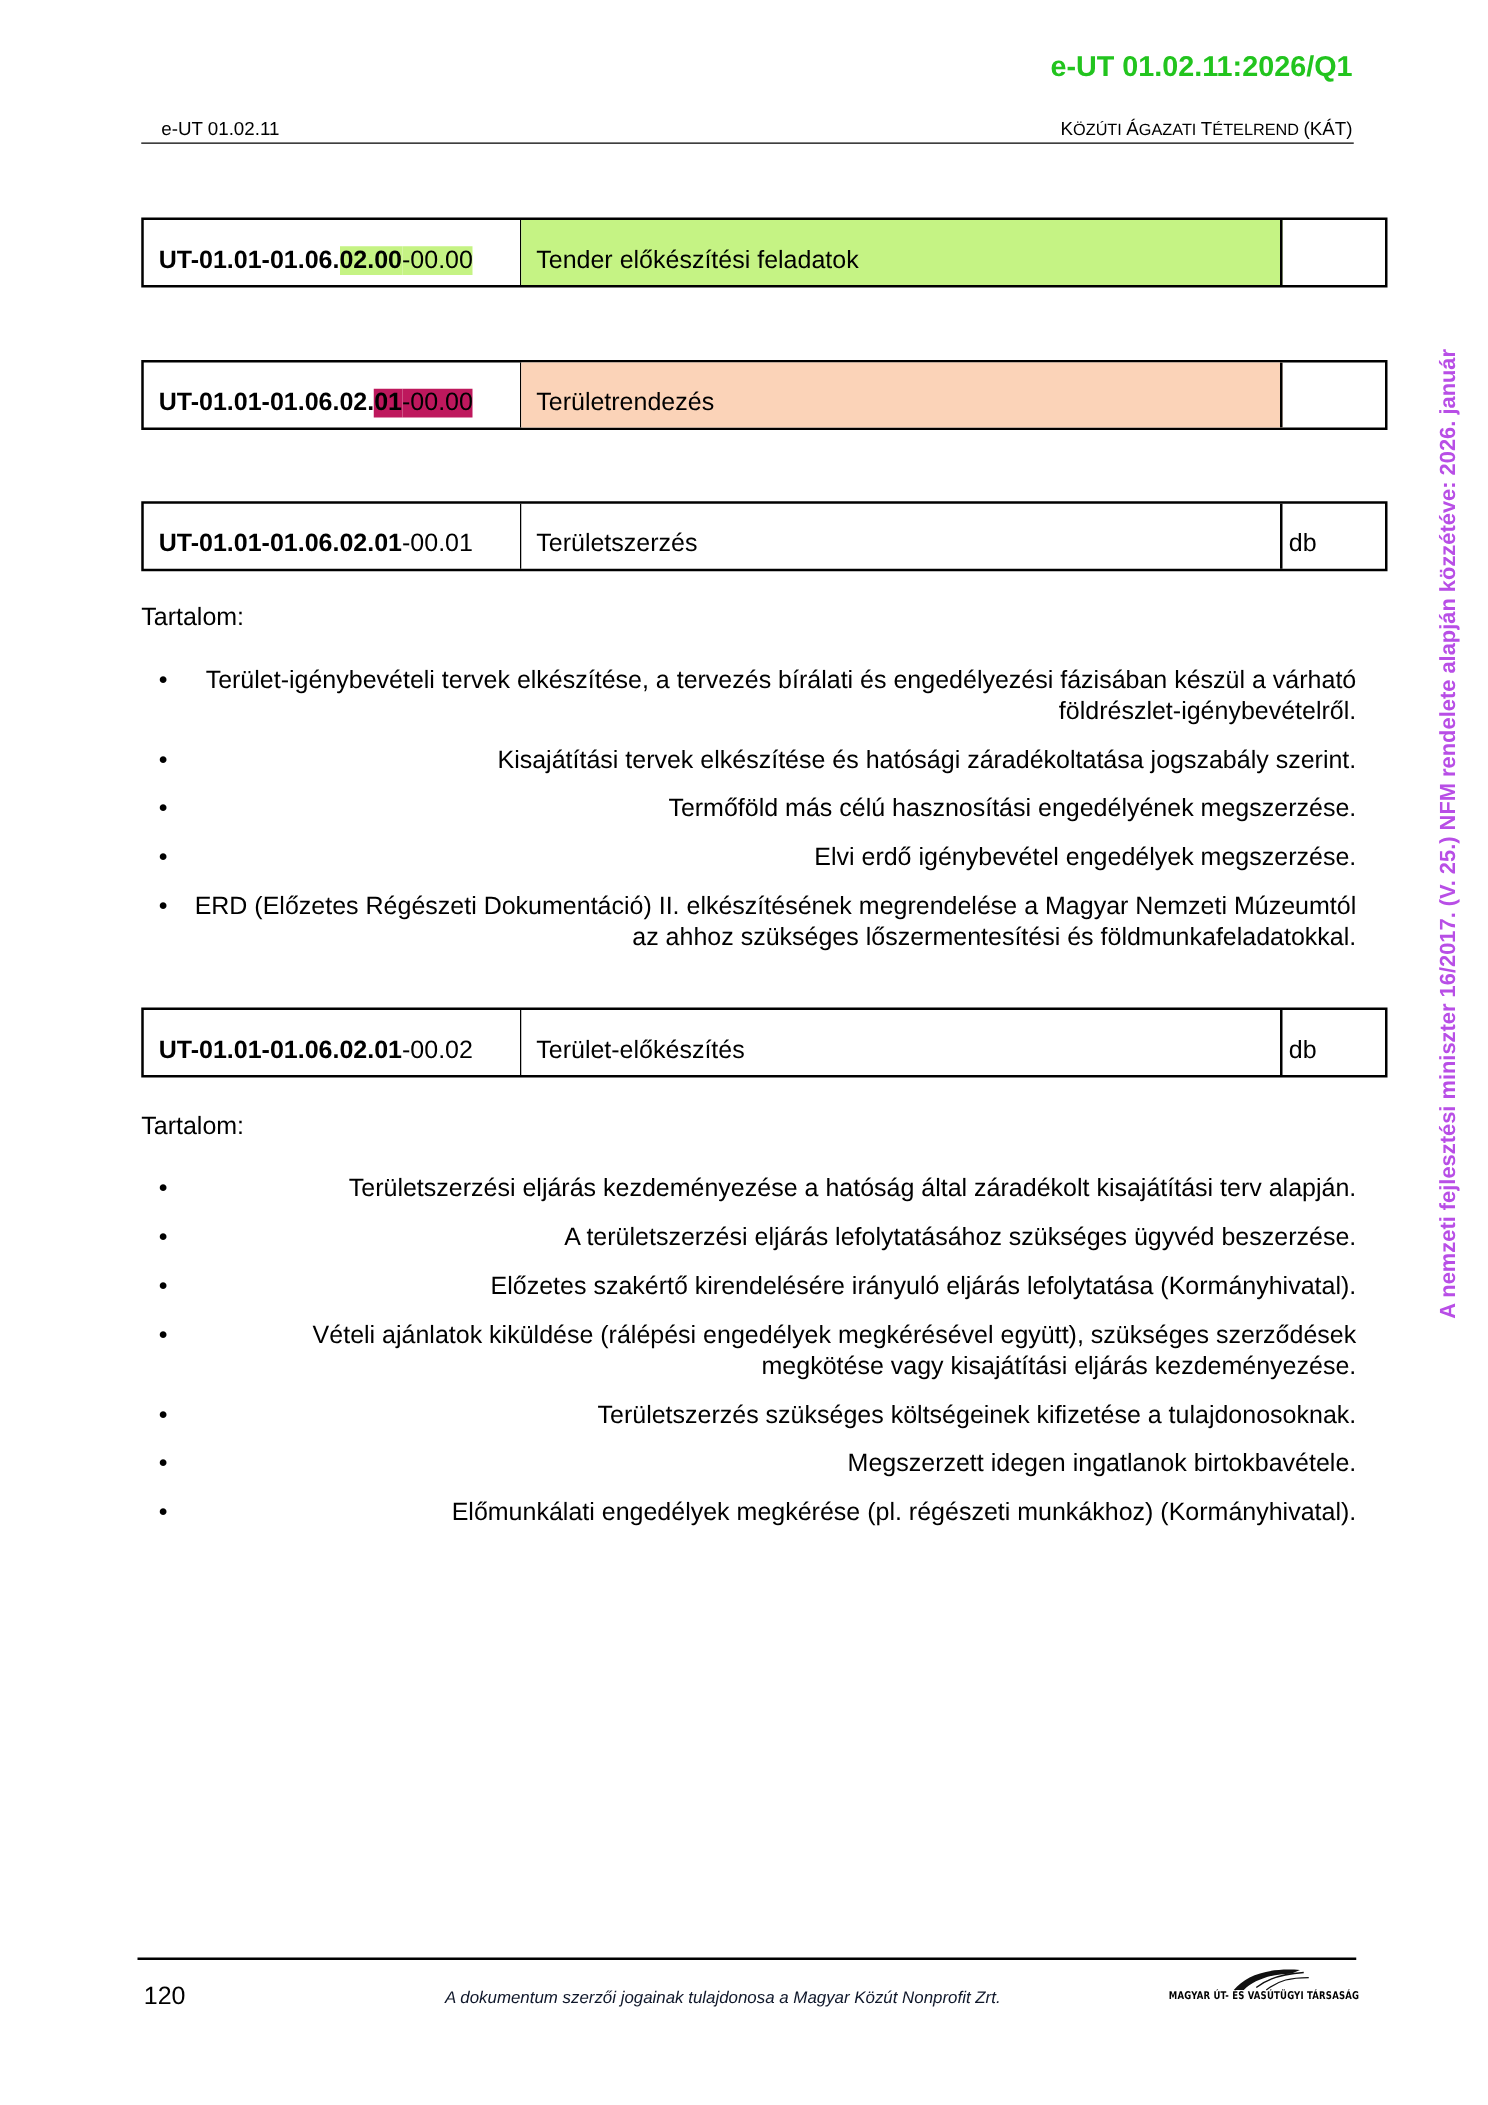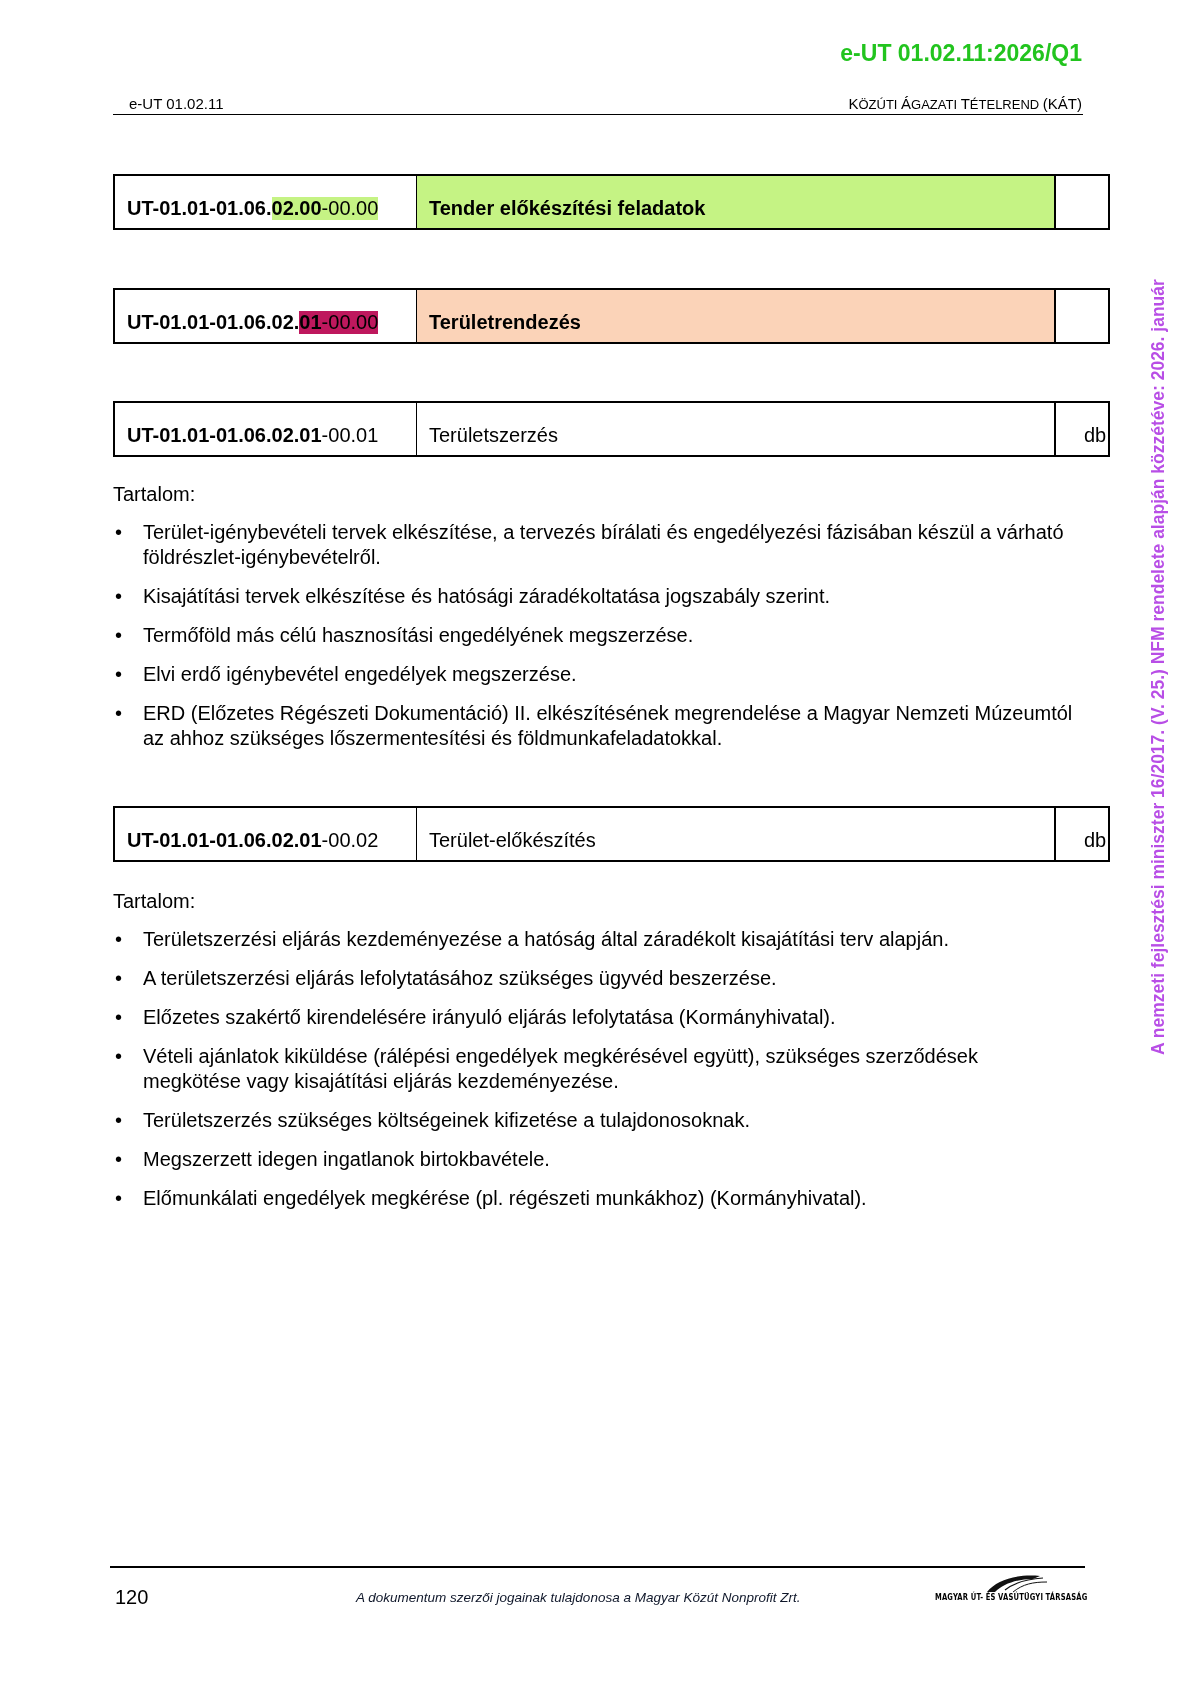--- a/index.html
+++ b/index.html
@@ -7,30 +7,30 @@
          font-family: "Liberation Sans", sans-serif; color: #000; }
   .doc-id { position: absolute; right: 108px; top: 40px; font-size: 23px; font-weight: bold; color: #22c41e; }
   .run-head-left { position: absolute; left: 129px; top: 95px; font-size: 15px; }
   .run-head-right { position: absolute; right: 108px; top: 95px; font-size: 15px; }
   .run-head-right .sc { font-size: 13px; }
   .head-rule { position: absolute; left: 113px; width: 970px; top: 114px; height: 1px; background: #000; }
 
   .item-table { position: absolute; left: 113px; width: 997px; height: 56px; border: 2px solid #000; box-sizing: border-box; display: flex; }
   .item-table .code { width: 302px; border-right: 1px solid #000; box-sizing: border-box; display: flex; align-items: flex-end; padding: 0 0 8px 12px; font-size: 20px; white-space: nowrap; }
   .item-table .title { flex: 1; border-right: 2px solid #000; box-sizing: border-box; display: flex; align-items: flex-end; padding: 0 0 8px 12px; font-size: 20px; }
-  .item-table .unit { width: 52px; display: flex; align-items: flex-end; padding: 0 0 8px 28px; font-size: 20px; box-sizing: border-box; }
+  .item-table .unit { width: 82px; display: flex; align-items: flex-end; padding: 0 0 8px 5px; font-size: 20px; box-sizing: border-box; }
   .b { font-weight: bold; }
   .hl-green { background: #c5f384; }
   .hl-orange { background: #be185d; }
   .bg-green { background: #c5f384; }
   .bg-orange { background: #fbd3b8; }
-  .title.bold { font-weight: bold; }
+  .title.bold { font-weight: normal; }
 
   .section-label { position: absolute; left: 113px; font-size: 20px; }
-  .bullet-list { position: absolute; left: 113px; width: 960px; margin: 0; padding: 0; list-style: none; font-size: 20px; line-height: 25px; }
+  .bullet-list { position: absolute; left: 113px; width: 960px; margin: 12px; padding: 0; list-style: none; font-size: 20px; line-height: 25px; text-align: right; }
   .bullet-list li { position: relative; padding-left: 30px; margin-bottom: 14px; }
   .bullet-list li::before { content: "\2022"; position: absolute; left: 2px; top: 0; }
 
   .side-note { position: absolute; left: 1148px; top: 1055px; transform-origin: 0 0; transform: rotate(-90deg); white-space: nowrap;
                font-size: 17.5px; font-weight: bold; color: #b84ee6; }
 
   .foot-rule { position: absolute; left: 110px; width: 975px; top: 1566px; height: 2px; background: #000; }
   .page-num { position: absolute; left: 115px; top: 1586px; font-size: 20px; }
   .copyright { position: absolute; left: 356px; top: 1590px; font-size: 13.5px; font-style: italic; color: #0f172a; }
   .logo { position: absolute; left: 935px; top: 1570px; width: 150px; height: 40px; }

